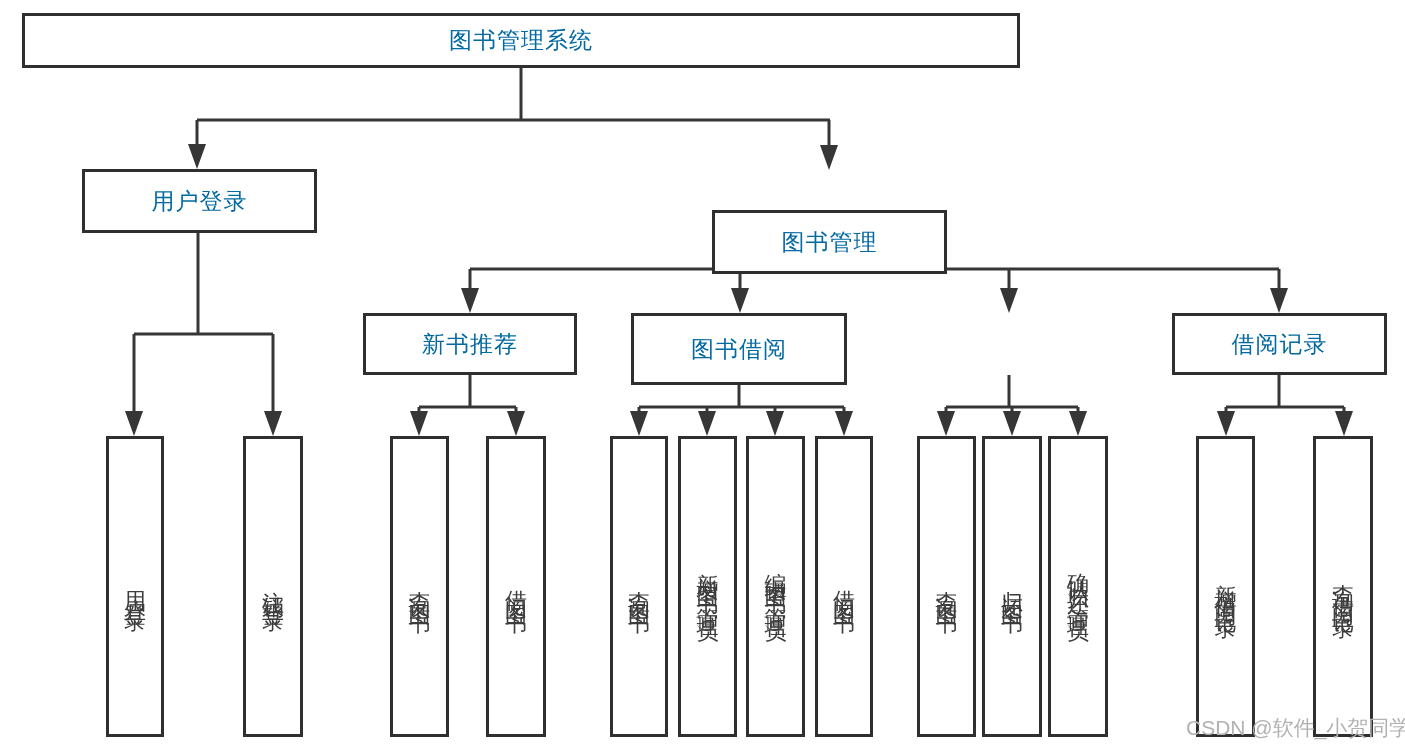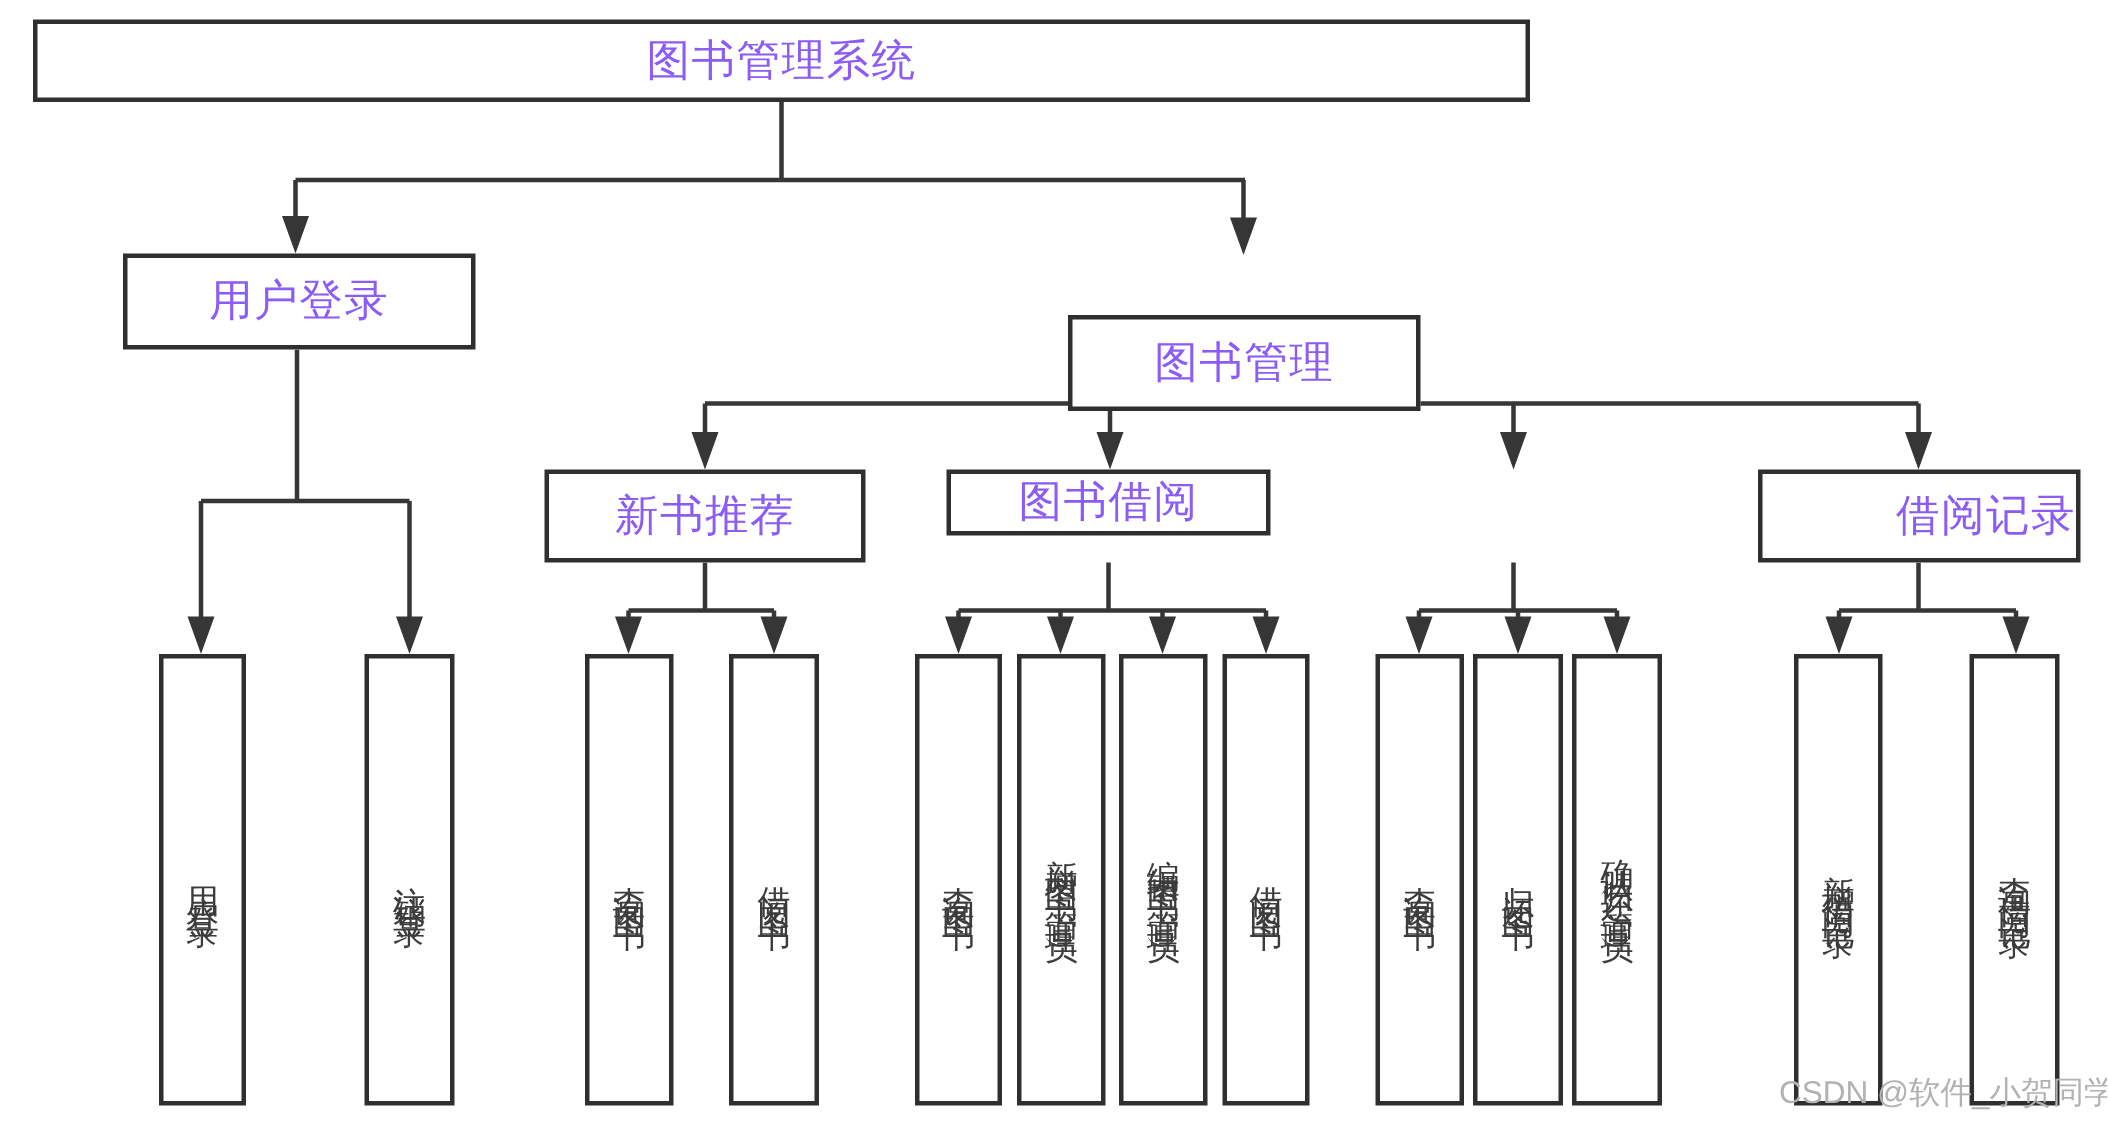--- a/index.html
+++ b/index.html
@@ -17,22 +17,22 @@
     width: 1405px; height: 747px;
   }
   .hbox {
     position: absolute;
     box-sizing: border-box;
     border: 3px solid #2f2f2f;
     background: #ffffff;
     display: flex;
     align-items: center;
     justify-content: center;
-    font-size: 29px;
-    color: #8b5cf6;
+    font-size: 23px;
+    color: #0369a1;
     letter-spacing: 1px;
   }
   .leaf {
     position: absolute;
     box-sizing: border-box;
     border: 3px solid #2f2f2f;
     background: #ffffff;
     top: 436px;
     height: 301px;
     display: flex;
@@ -99,24 +99,24 @@
   <div class="hbox" style="left:82px; top:169px; width:235px; height:64px;">
     <span>用户登录</span>
   </div>
   <div class="hbox" style="left:712px; top:170px; width:235px; height:64px;margin-top:40px;">
     <span>图书管理</span>
   </div>
 
   <div class="hbox" style="left:363px; top:313px; width:214px; height:62px;">
     <span>新书推荐</span>
   </div>
-  <div class="hbox" style="left:631px; top:313px; width:216px; height:44px;">
+  <div class="hbox" style="left:631px; top:313px; width:216px; height:72px;">
     <span>图书借阅</span>
   </div>
-  <div class="hbox" style="left:1172px; top:313px; width:215px; height:62px;justify-content:flex-end;">
+  <div class="hbox" style="left:1172px; top:313px; width:215px; height:62px;">
     <span>借阅记录</span>
   </div>
 
   <div class="leaf" style="left:106px; width:58px;">
     <span class="vtext">用户登录</span>
   </div>
   <div class="leaf" style="left:243px; width:60px;">
     <span class="vtext">注销登录</span>
   </div>
 

